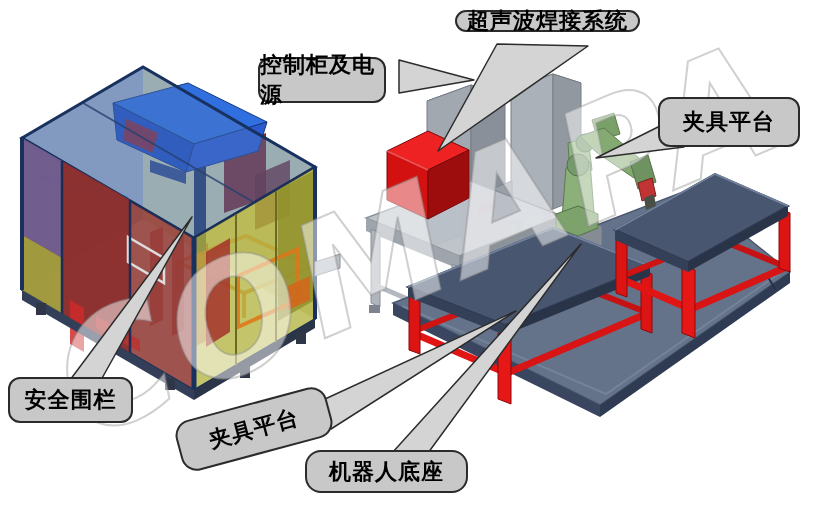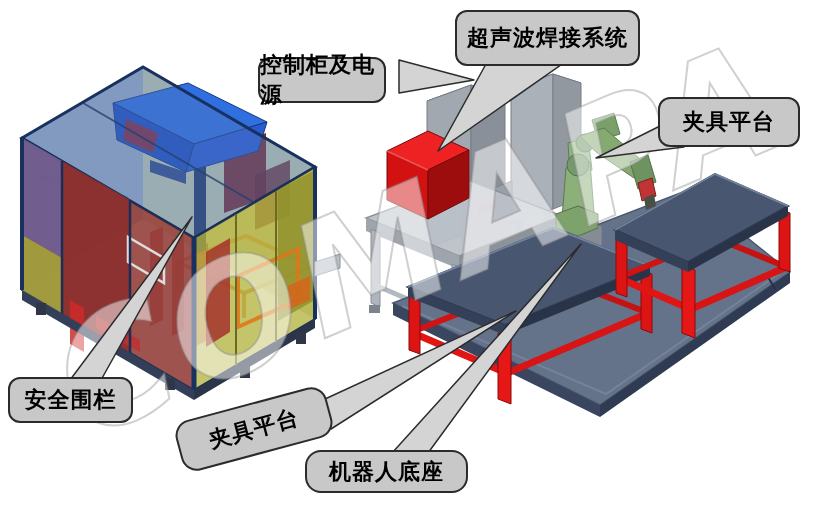--- a/index.html
+++ b/index.html
@@ -2,21 +2,21 @@
 <html><head>
 <meta charset="utf-8">
 <style>
   html,body{margin:0;padding:0;background:#ffffff;}
   .scene{position:relative;width:836px;height:524px;background:#ffffff;overflow:hidden;
          font-family:"Liberation Sans","DejaVu Sans",sans-serif;}
   .scene svg{position:absolute;left:0;top:0;}
   .callout{position:absolute;background:#c8c8c8;border:2px solid #2b2b2b;border-radius:12px;
            display:flex;align-items:center;justify-content:center;
            font-weight:bold;color:#000;letter-spacing:1px;box-sizing:border-box;}
-  .c1{left:455px;top:10px;width:185px;height:56px;font-size:22px;}
+  .c1{left:455px;top:10px;width:185px;height:22px;font-size:22px;}
   .c2{left:258px;top:57px;width:128px;height:46px;font-size:22px;}
   .c3{left:658px;top:97px;width:142px;height:50px;font-size:22px;}
   .c4{left:8px;top:377px;width:125px;height:46px;font-size:22px;}
   .c5{left:176px;top:403px;width:156px;height:52px;font-size:22px;
       transform:rotate(-15deg);border-radius:16px;}
   .c6{left:305px;top:450px;width:163px;height:43px;font-size:22px;border-radius:16px;}
 </style>
 </head>
 <body>
 

